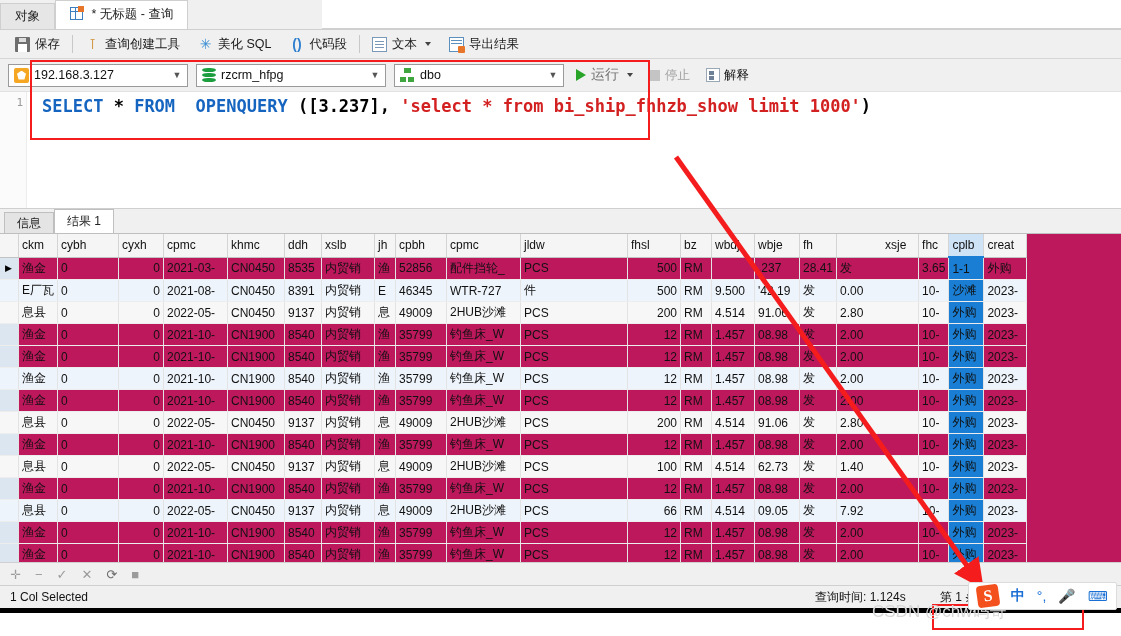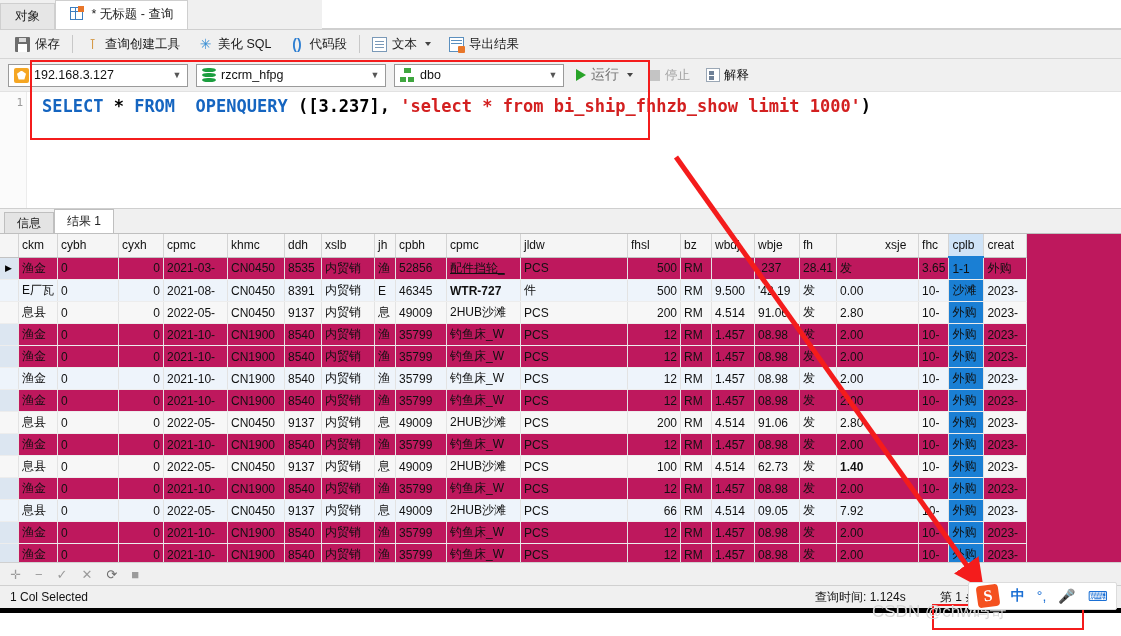--- a/index.html
+++ b/index.html
@@ -255,21 +255,21 @@
           <td class="rowh cur"><span class="rowarrow">▶</span></td>
           <td style="width: 32px;">渔金</td>
           <td style="width: 54px;">0</td>
           <td class="num" style="width: 38px;">0</td>
           <td style="width: 57px;">2021-03-</td>
           <td style="width: 50px;">CN0450</td>
           <td style="width: 30px;">8535</td>
           <td style="width: 46px;">内贸销</td>
           <td style="width: 14px;">渔</td>
           <td style="width: 44px;">52856</td>
-          <td style="width: 67px; text-decoration: underline;">配件挡轮_</td>
+          <td style="width: 67px;">配件挡轮_</td>
           <td style="width: 100px;">PCS</td>
           <td class="num" style="width: 46px;">500</td>
           <td style="width: 24px;">RM</td>
           <td style="width: 36px;"></td>
           <td style="width: 38px;">.237</td>
           <td style="width: 12px;">28.41</td>
           <td style="width: 30px;">发</td>
           <td style="width: 22px;">3.65</td>
           <td class="selcell" style="width: 28px;">1-1</td>
           <td style="width: 36px;">外购</td>
@@ -278,21 +278,21 @@
           <td class="rowh"></td>
           <td style="width: 32px;">E厂瓦</td>
           <td style="width: 54px;">0</td>
           <td class="num" style="width: 38px;">0</td>
           <td style="width: 57px;">2021-08-</td>
           <td style="width: 50px;">CN0450</td>
           <td style="width: 30px;">8391</td>
           <td style="width: 46px;">内贸销</td>
           <td style="width: 14px;">E</td>
           <td style="width: 44px;">46345</td>
-          <td style="width: 67px; font-weight: bold;">WTR-727</td>
+          <td style="width: 67px;">WTR-727</td>
           <td style="width: 100px;">件</td>
           <td class="num" style="width: 46px;">500</td>
           <td style="width: 24px;">RM</td>
           <td style="width: 36px;">9.500</td>
           <td style="width: 38px;">'42.19</td>
           <td style="width: 12px;">发</td>
           <td style="width: 30px;">0.00</td>
           <td style="width: 22px;">10-</td>
           <td class="selcell" style="width: 28px;">沙滩</td>
           <td style="width: 36px;">2023-</td>
@@ -469,21 +469,21 @@
           <td style="width: 46px;">内贸销</td>
           <td style="width: 14px;">息</td>
           <td style="width: 44px;">49009</td>
           <td style="width: 67px;">2HUB沙滩</td>
           <td style="width: 100px;">PCS</td>
           <td class="num" style="width: 46px;">100</td>
           <td style="width: 24px;">RM</td>
           <td style="width: 36px;">4.514</td>
           <td style="width: 38px;">62.73</td>
           <td style="width: 12px;">发</td>
-          <td style="width: 30px; font-weight: bold;">1.40</td>
+          <td style="width: 30px;">1.40</td>
           <td style="width: 22px;">10-</td>
           <td class="selcell" style="width: 28px;">外购</td>
           <td style="width: 36px;">2023-</td>
         </tr>
         <tr>
           <td class="rowh"></td>
           <td style="width: 32px;">渔金</td>
           <td style="width: 54px;">0</td>
           <td class="num" style="width: 38px;">0</td>
           <td style="width: 57px;">2021-10-</td>

